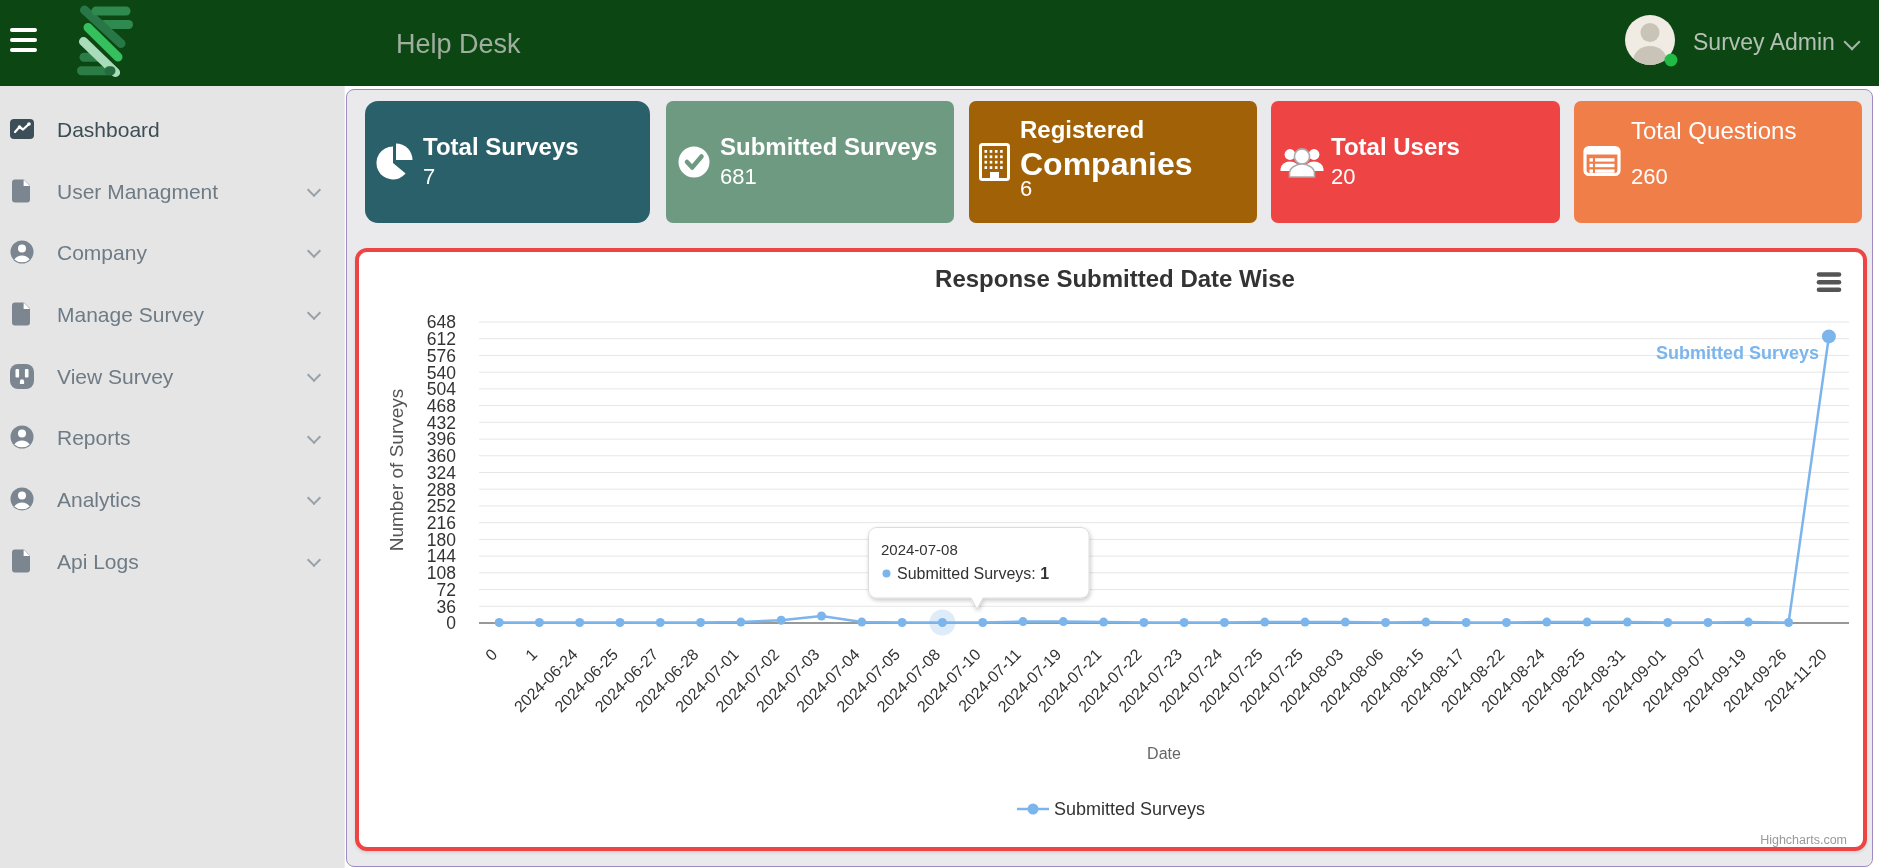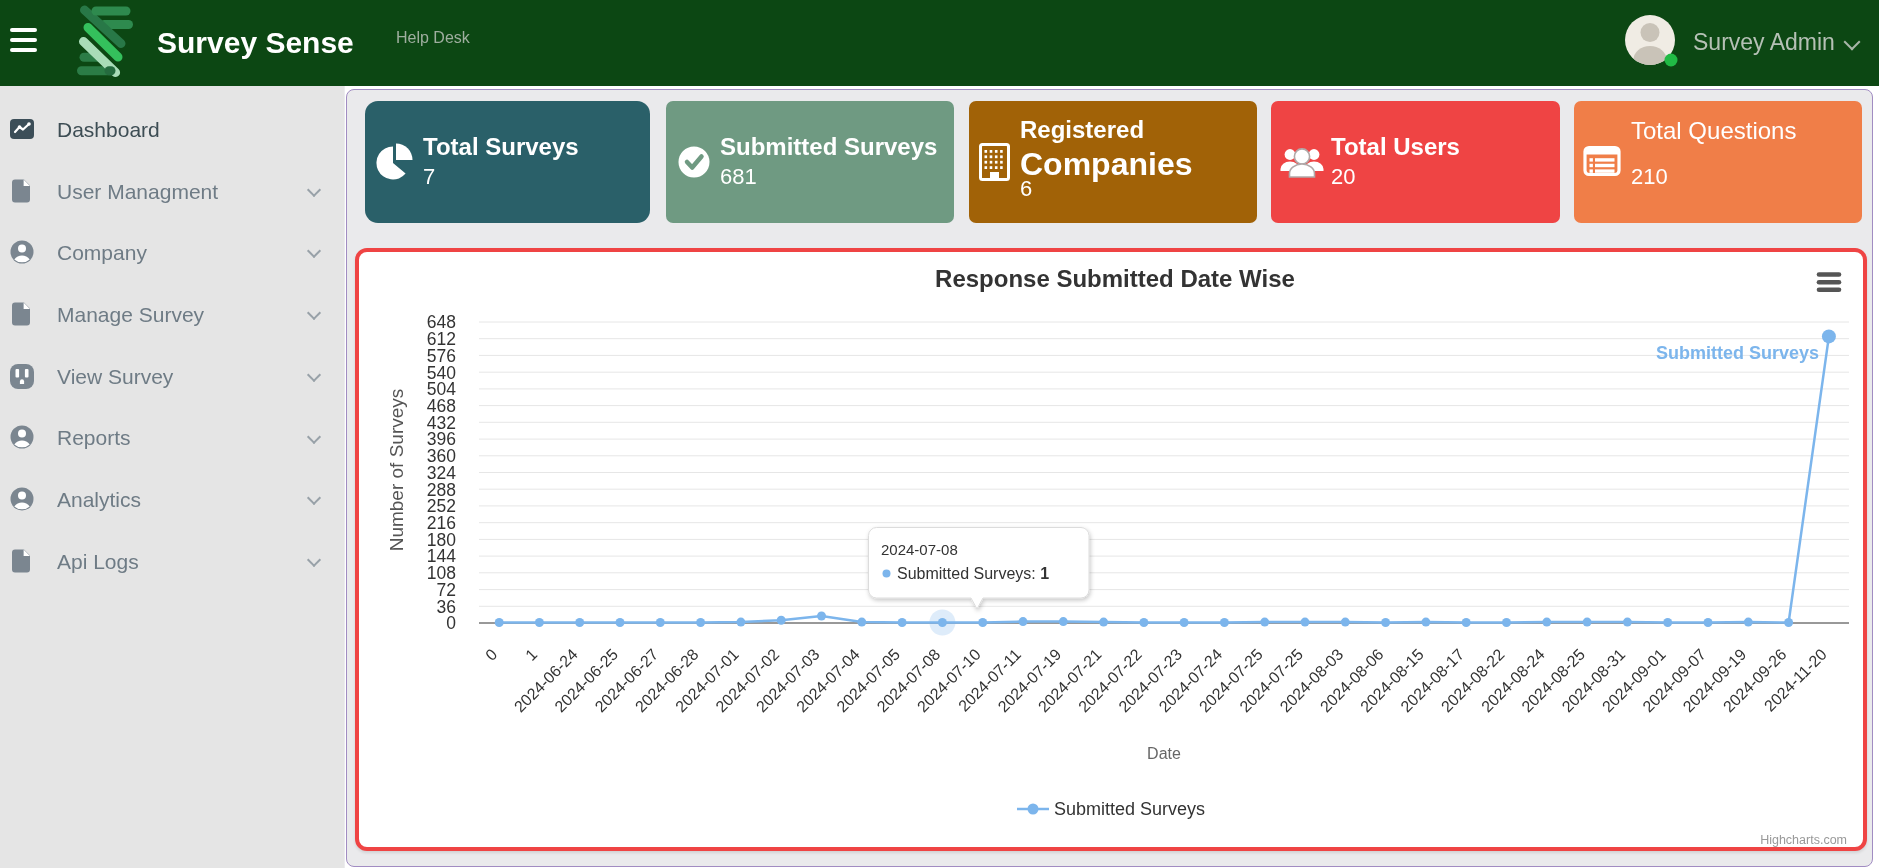--- a/index.html
+++ b/index.html
@@ -16,22 +16,21 @@
 <line x1="32.5" y1="20.5" x2="56.5" y2="20.5" stroke="#2e8a4e" stroke-width="9"></line>
 <line x1="12.5" y1="6" x2="49" y2="39.5" stroke="#287847" stroke-width="9"></line>
 <line x1="24" y1="7" x2="54" y2="7" stroke="#2e8a4e" stroke-width="9"></line>
 <line x1="12" y1="53.3" x2="26" y2="53.3" stroke="#2b7c46" stroke-width="9"></line>
 <line x1="9.5" y1="66.7" x2="39" y2="66.7" stroke="#2b7c46" stroke-width="9"></line>
 <line x1="11.5" y1="37.6" x2="43.6" y2="68.5" stroke="#a9dcb8" stroke-width="9"></line>
 <line x1="37" y1="66.7" x2="39" y2="66.7" stroke="#256b3f" stroke-width="9"></line>
 <line x1="16" y1="23.5" x2="46" y2="53" stroke="#34c05c" stroke-width="9"></line>
 </g>
 </svg>
-  <div style="position:absolute;left:157px;top:26px;font-size:30px;font-weight:bold;color:#fff">Survey Sense</div>
-  <div style="position:absolute;left:396px;top:29px;font-size:16px;color:#9fae9f">Help Desk</div>
+  <div style="position:absolute;left:396px;top:29px;font-size:27px;color:#9fae9f">Help Desk</div>
   <svg width="56" height="56" viewBox="0 0 56 56" style="position:absolute;left:1625px;top:15px">
     <defs>
         <clipPath id="avclip">
           <circle cx="25" cy="25" r="25"></circle>
         </clipPath>
       </defs>
     <circle cx="25" cy="25" r="25" fill="#f0ece4"></circle>
     <g clip-path="url(#avclip)">
       <circle cx="25" cy="17.5" r="9.5" fill="#c9c3b8"></circle>
       <ellipse cx="25" cy="45" rx="16.5" ry="14" fill="#c9c3b8"></ellipse>
@@ -158,21 +157,21 @@
 <rect x="3" y="5.5" width="34" height="27" rx="4" fill="none" stroke="#fff" stroke-width="3.2"></rect>
 <path d="M4 9.5 a3.5 3.5 0 0 1 3.5 -3.5 h25 a3.5 3.5 0 0 1 3.5 3.5 v3 h-32 z" fill="#fff"></path>
 <rect x="7.5" y="16.2" width="3.4" height="3.4" fill="#fff"></rect>
 <rect x="13" y="16.2" width="19.5" height="3.4" fill="#fff"></rect>
 <rect x="7.5" y="21.8" width="3.4" height="3.4" fill="#fff"></rect>
 <rect x="13" y="21.8" width="19.5" height="3.4" fill="#fff"></rect>
 <rect x="7.5" y="27.4" width="3.4" height="3.4" fill="#fff"></rect>
 <rect x="13" y="27.4" width="19.5" height="3.4" fill="#fff"></rect>
 </svg></div>
 <div style="position:absolute;left:57px;top:16px;font-size:24px;font-weight:normal;white-space:nowrap">Total Questions</div>
-    <div style="position:absolute;left:57px;top:63px;font-size:22px">210</div>
+    <div style="position:absolute;left:57px;top:63px;font-size:22px">260</div>
 </div>
 
 <div style="position:absolute;left:355px;top:248px;width:1512px;height:603px;background:#fff;border:4px solid #ef4444;border-radius:12px;box-shadow:0 2px 3px rgba(0,0,0,0.10)">
 <svg width="1512" height="603" viewBox="0 0 1512 603" font-family="Liberation Sans, sans-serif">
 <text x="756" y="35" text-anchor="middle" font-size="24" font-weight="bold" fill="#333">Response Submitted Date Wise</text>
 <g stroke="#555" stroke-width="4.6" stroke-linecap="round">
   <line x1="1460" y1="22.5" x2="1480" y2="22.5"></line>
   <line x1="1460" y1="30.2" x2="1480" y2="30.2"></line>
   <line x1="1460" y1="37.7" x2="1480" y2="37.7"></line>
 </g>

